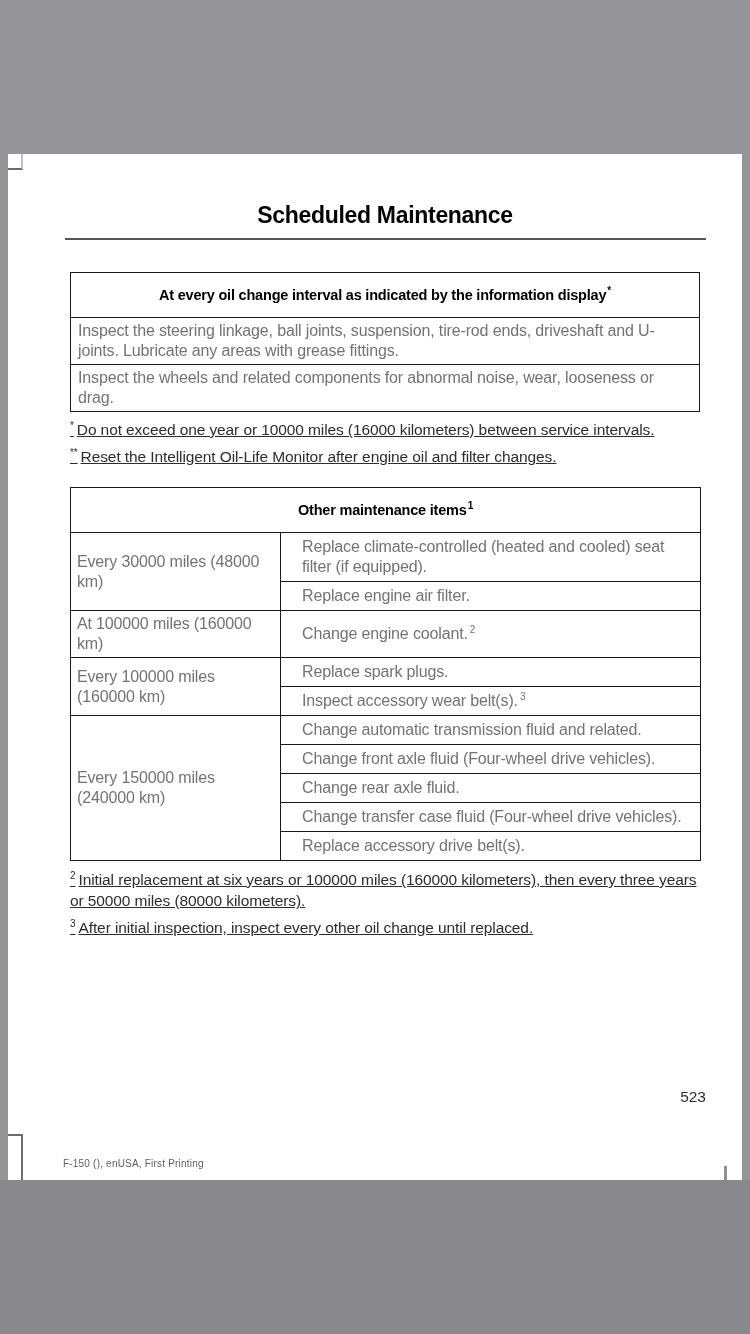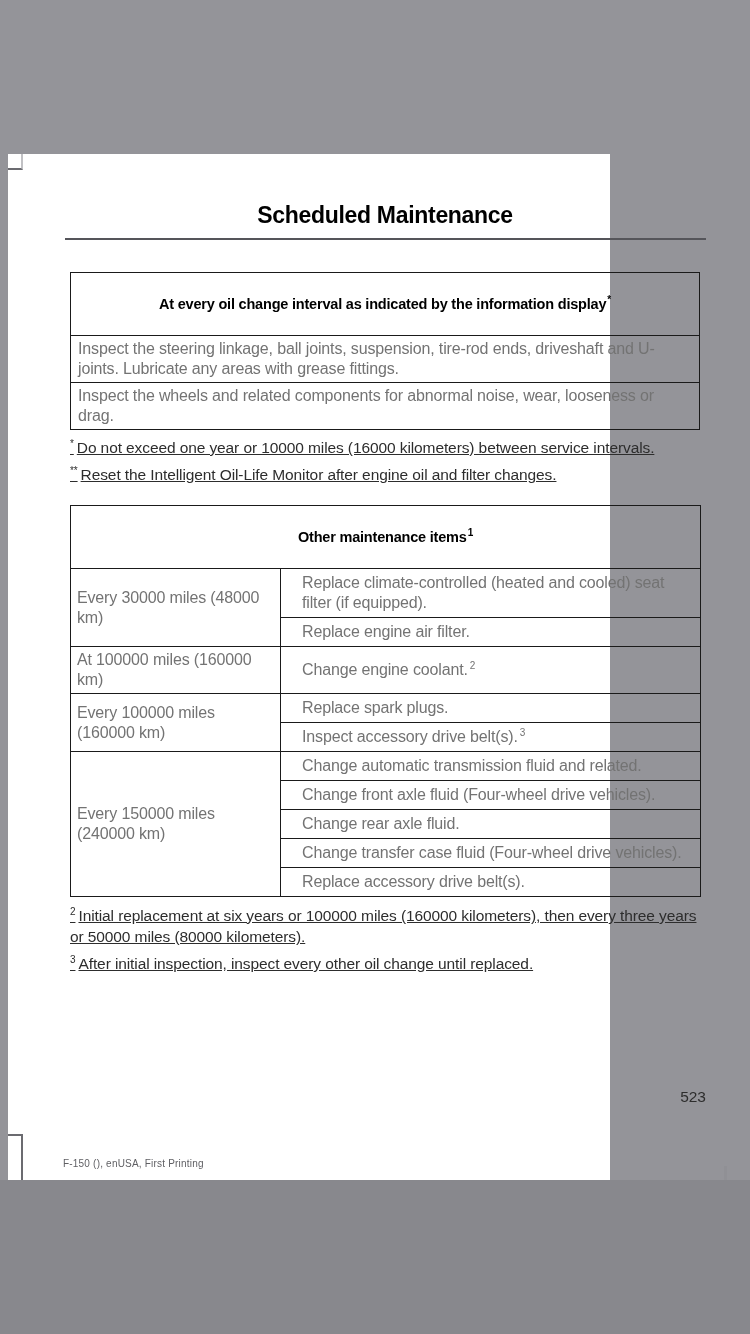--- a/index.html
+++ b/index.html
@@ -17,21 +17,21 @@
   .band-bottom {
     position: absolute;
     left: 0; top: 1180px;
     width: 750px; height: 154px;
     background: #88888d;
   }
 
   .page {
     position: absolute;
     left: 8px; top: 154px;
-    width: 602px; height: 1026px;
+    width: 734px; height: 1026px;
     background: #ffffff;
     color: #2d2d2d;
   }
 
   
   .corner-tab-top {
     position: absolute;
     left: 0; top: 0;
     width: 15px; height: 16px;
     background: #ffffff;
@@ -82,21 +82,21 @@
     table-layout: fixed;
   }
   .tbl, .tbl th, .tbl td { border: 1.5px solid #1a1a1a; }
 
   .tbl th {
     font-size: 14.5px;
     font-weight: bold;
     letter-spacing: -0.2px;
     color: #000000;
     text-align: center;
-    padding: 21px 6px;
+    padding: 12px 6px;
     line-height: 20px;
   }
   .tbl td {
     font-size: 16px;
     letter-spacing: -0.15px;
     line-height: 20px;
     color: #737373;
     vertical-align: middle;
     text-align: left;
   }
@@ -204,21 +204,21 @@
           </tr>
           <tr>
             <td class="interval">At 100000 miles (160000 km)</td>
             <td class="item"><span>Change engine coolant.</span><sup>2</sup></td>
           </tr>
           <tr>
             <td class="interval" rowspan="2">Every 100000 miles (160000 km)</td>
             <td class="item"><span>Replace spark plugs.</span></td>
           </tr>
           <tr>
-            <td class="item"><span>Inspect accessory drive belt(s).</span><sup>3</sup></td>
+            <td class="item"><span>Inspect accessory wear belt(s).</span><sup>3</sup></td>
           </tr>
           <tr>
             <td class="interval" rowspan="5">Every 150000 miles (240000 km)</td>
             <td class="item"><span>Change automatic transmission fluid and related.</span></td>
           </tr>
           <tr>
             <td class="item"><span>Change front axle fluid (Four-wheel drive vehicles).</span></td>
           </tr>
           <tr>
             <td class="item"><span>Change rear axle fluid.</span></td>

